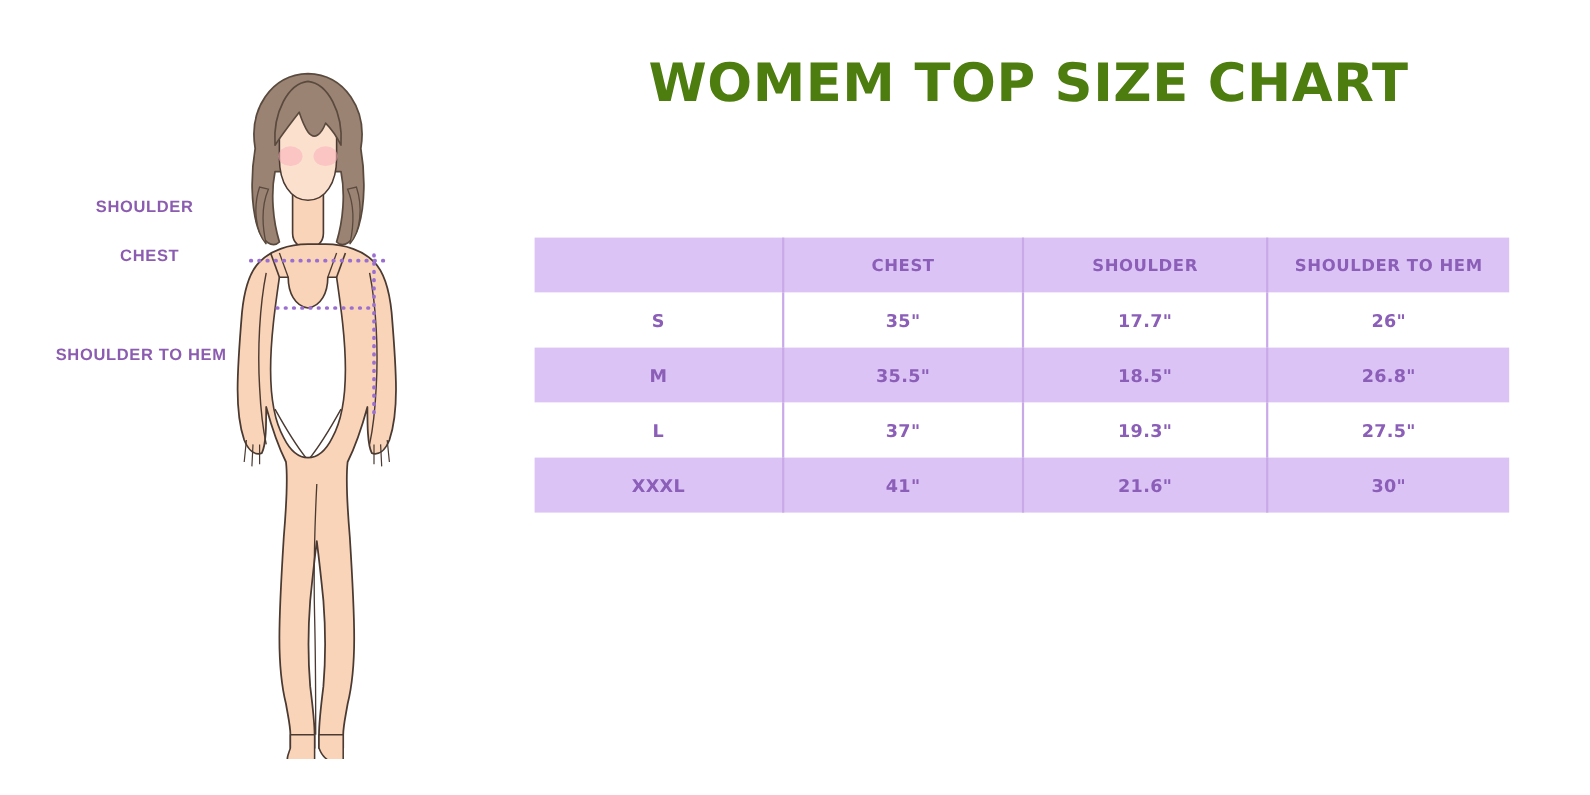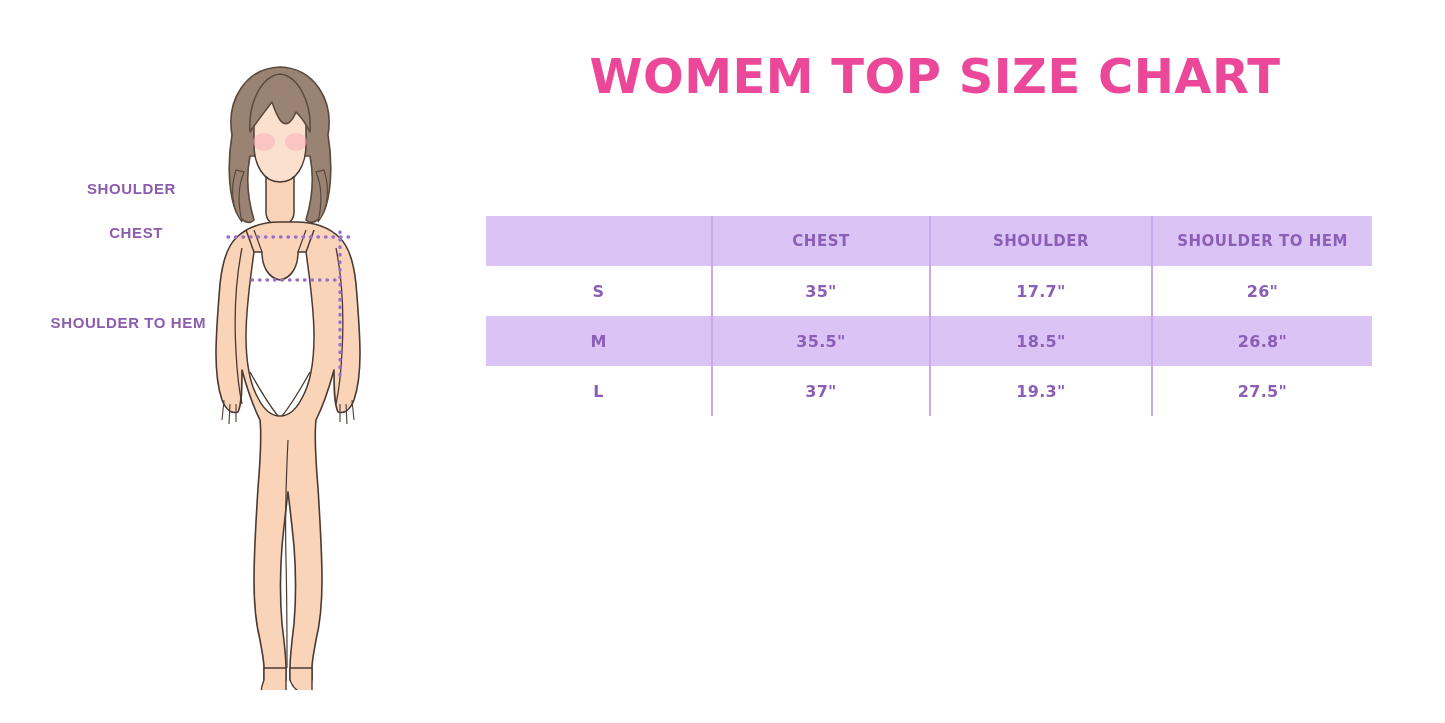--- a/index.html
+++ b/index.html
@@ -19,21 +19,21 @@
   #chart-title {
     position: absolute;
     left: 470px;
     top: 48px;
     width: 930px;
     text-align: center;
     font-family: "DejaVu Sans", sans-serif;
     font-size: 48px;
     font-weight: bold;
     letter-spacing: 0.5px;
-    color: #ec4899;
+    color: #4d7c0f;
     white-space: nowrap;
   }
 
   
   #illustration-panel {
     position: absolute;
     left: 0;
     top: 0;
     width: 470px;
     height: 723px;
@@ -246,14 +246,20 @@
       <td>35.5"</td>
       <td>18.5"</td>
       <td>26.8"</td>
     </tr>
     <tr class="band-off">
       <td>L</td>
       <td>37"</td>
       <td>19.3"</td>
       <td>27.5"</td>
     </tr>
+    <tr class="band-on">
+      <td>XXXL</td>
+      <td>41"</td>
+      <td>21.6"</td>
+      <td>30"</td>
+    </tr>
   </tbody>
 </table>
 
 </body></html>

